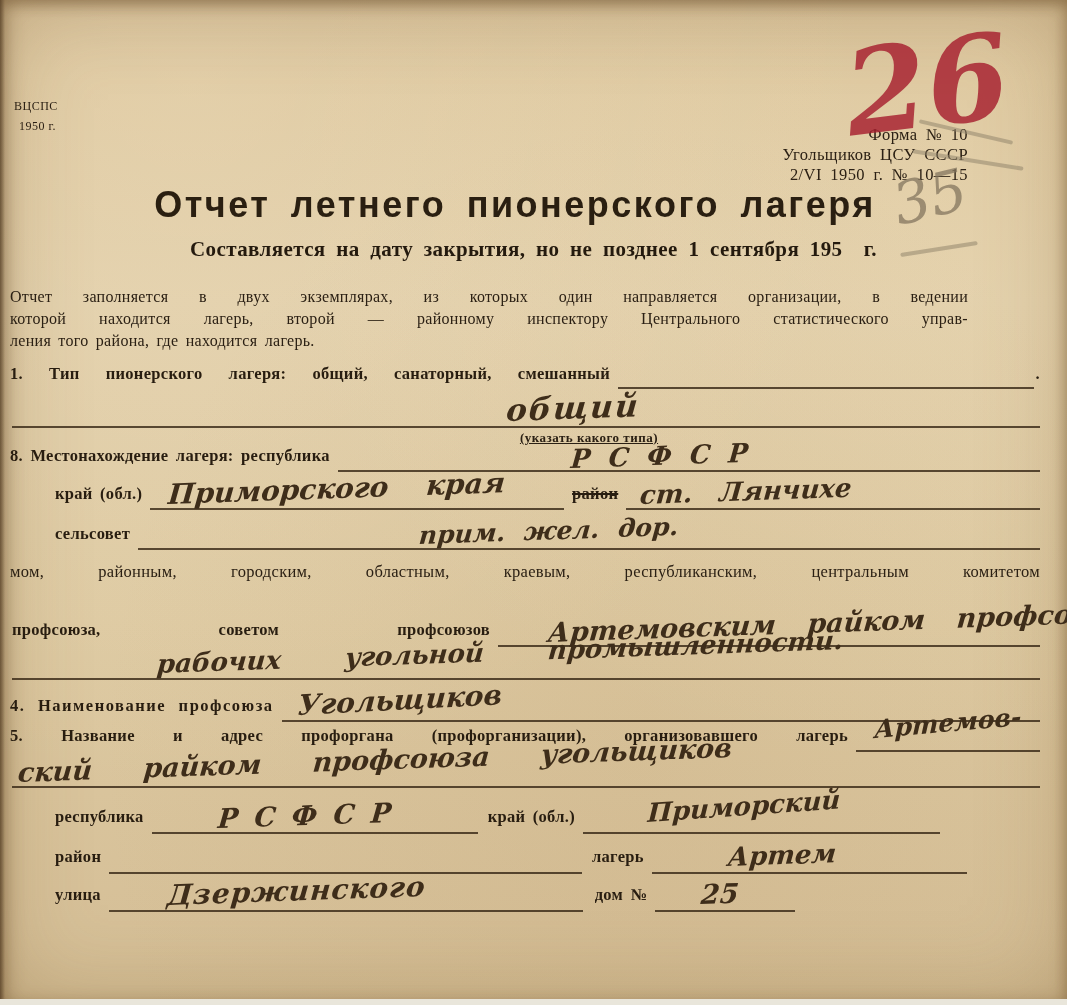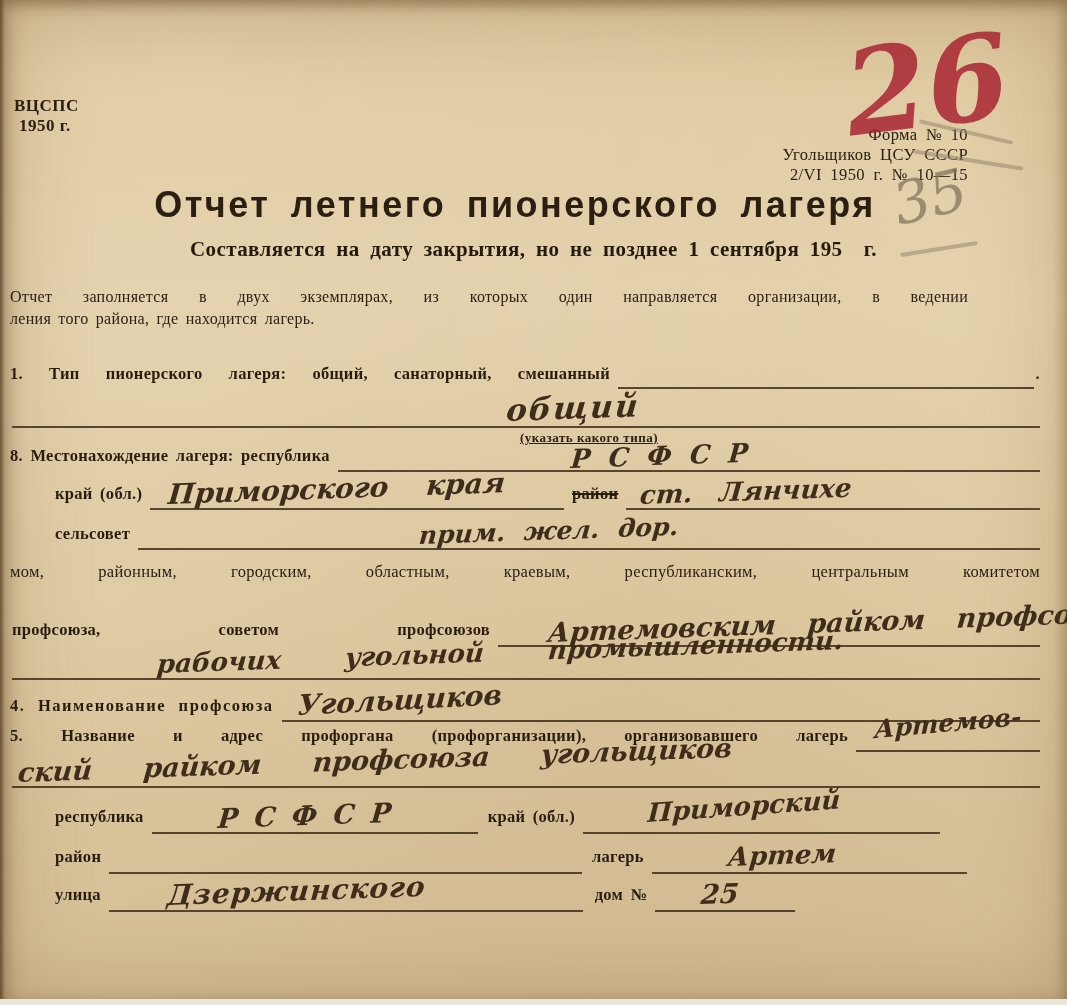--- a/index.html
+++ b/index.html
@@ -25,21 +25,21 @@
   .fill{flex:1;position:relative;border-bottom:2px solid rgba(56,40,22,.82);height:100%;}
   .fill.short{flex:none;}
   .spacer{flex:1;}
   .hw{
     position:absolute;bottom:-4px;
     font-family:"DejaVu Serif", serif;font-style:italic;
     color:#3e2d1a;white-space:nowrap;line-height:1;
     transform:rotate(-2deg) skewX(-7deg);transform-origin:left bottom;
   }
   .strike{text-decoration:line-through;text-decoration-thickness:2px;}
-  .org{top:96px;left:14px;font-size:17px;line-height:20px;font-weight:700;letter-spacing:.5px;}
+  .org{top:96px;left:14px;font-size:12px;line-height:20px;font-weight:400;letter-spacing:.5px;}
   .org .yr{padding-left:5px;}
   .formref{top:97px;right:99px;text-align:right;font-size:16.5px;line-height:20px;letter-spacing:.4px;word-spacing:4px;margin-top:28px;}
   .title{
     top:184px;left:40px;width:950px;text-align:center;
     font-family:"Liberation Sans", sans-serif;font-weight:bold;
     font-size:36px;letter-spacing:2.5px;word-spacing:8px;color:#2a1f11;
   }
   .subtitle{top:237px;left:10px;width:1047px;text-align:center;font-weight:bold;font-size:21px;letter-spacing:.4px;word-spacing:5px;color:#241a0e;}
   .intro{top:286px;left:10px;width:958px;font-size:16px;line-height:22px;letter-spacing:.3px;word-spacing:3px;font-family:Liberation Serif, serif;}
   .jl{text-align:justify;text-align-last:justify;}
@@ -81,20 +81,21 @@
   <div class="abs pencil-num">35</div>
   <div class="pstroke s1"></div>
   <div class="pstroke s2"></div>
   <div class="pstroke s3"></div>
 
   <div class="abs title">Отчет летнего пионерского лагеря</div>
   <div class="abs subtitle">Составляется на дату закрытия, но не позднее 1 сентября 195&nbsp;&nbsp;г.</div>
 
   <div class="abs intro">
     <div class="jl">Отчет заполняется в двух экземплярах, из которых один направляется организации, в ведении</div>
+    <div class="jl">которой находится лагерь, второй — районному инспектору Центрального статистического управ-</div>
     <div>ления того района, где находится лагерь.</div>
   </div>
 
   <div class="frow" style="top:362px;left:10px;right:27px;height:26px">
     <span class="lbl plabel" style="width:600px">1. Тип пионерского лагеря: общий, санаторный, смешанный</span>
     <span class="fill"></span>
     <span class="lbl" style="padding:0 0 2px 2px">.</span>
   </div>
   <div class="frow" style="top:398px;left:12px;right:27px;height:29px">
     <span class="fill">

